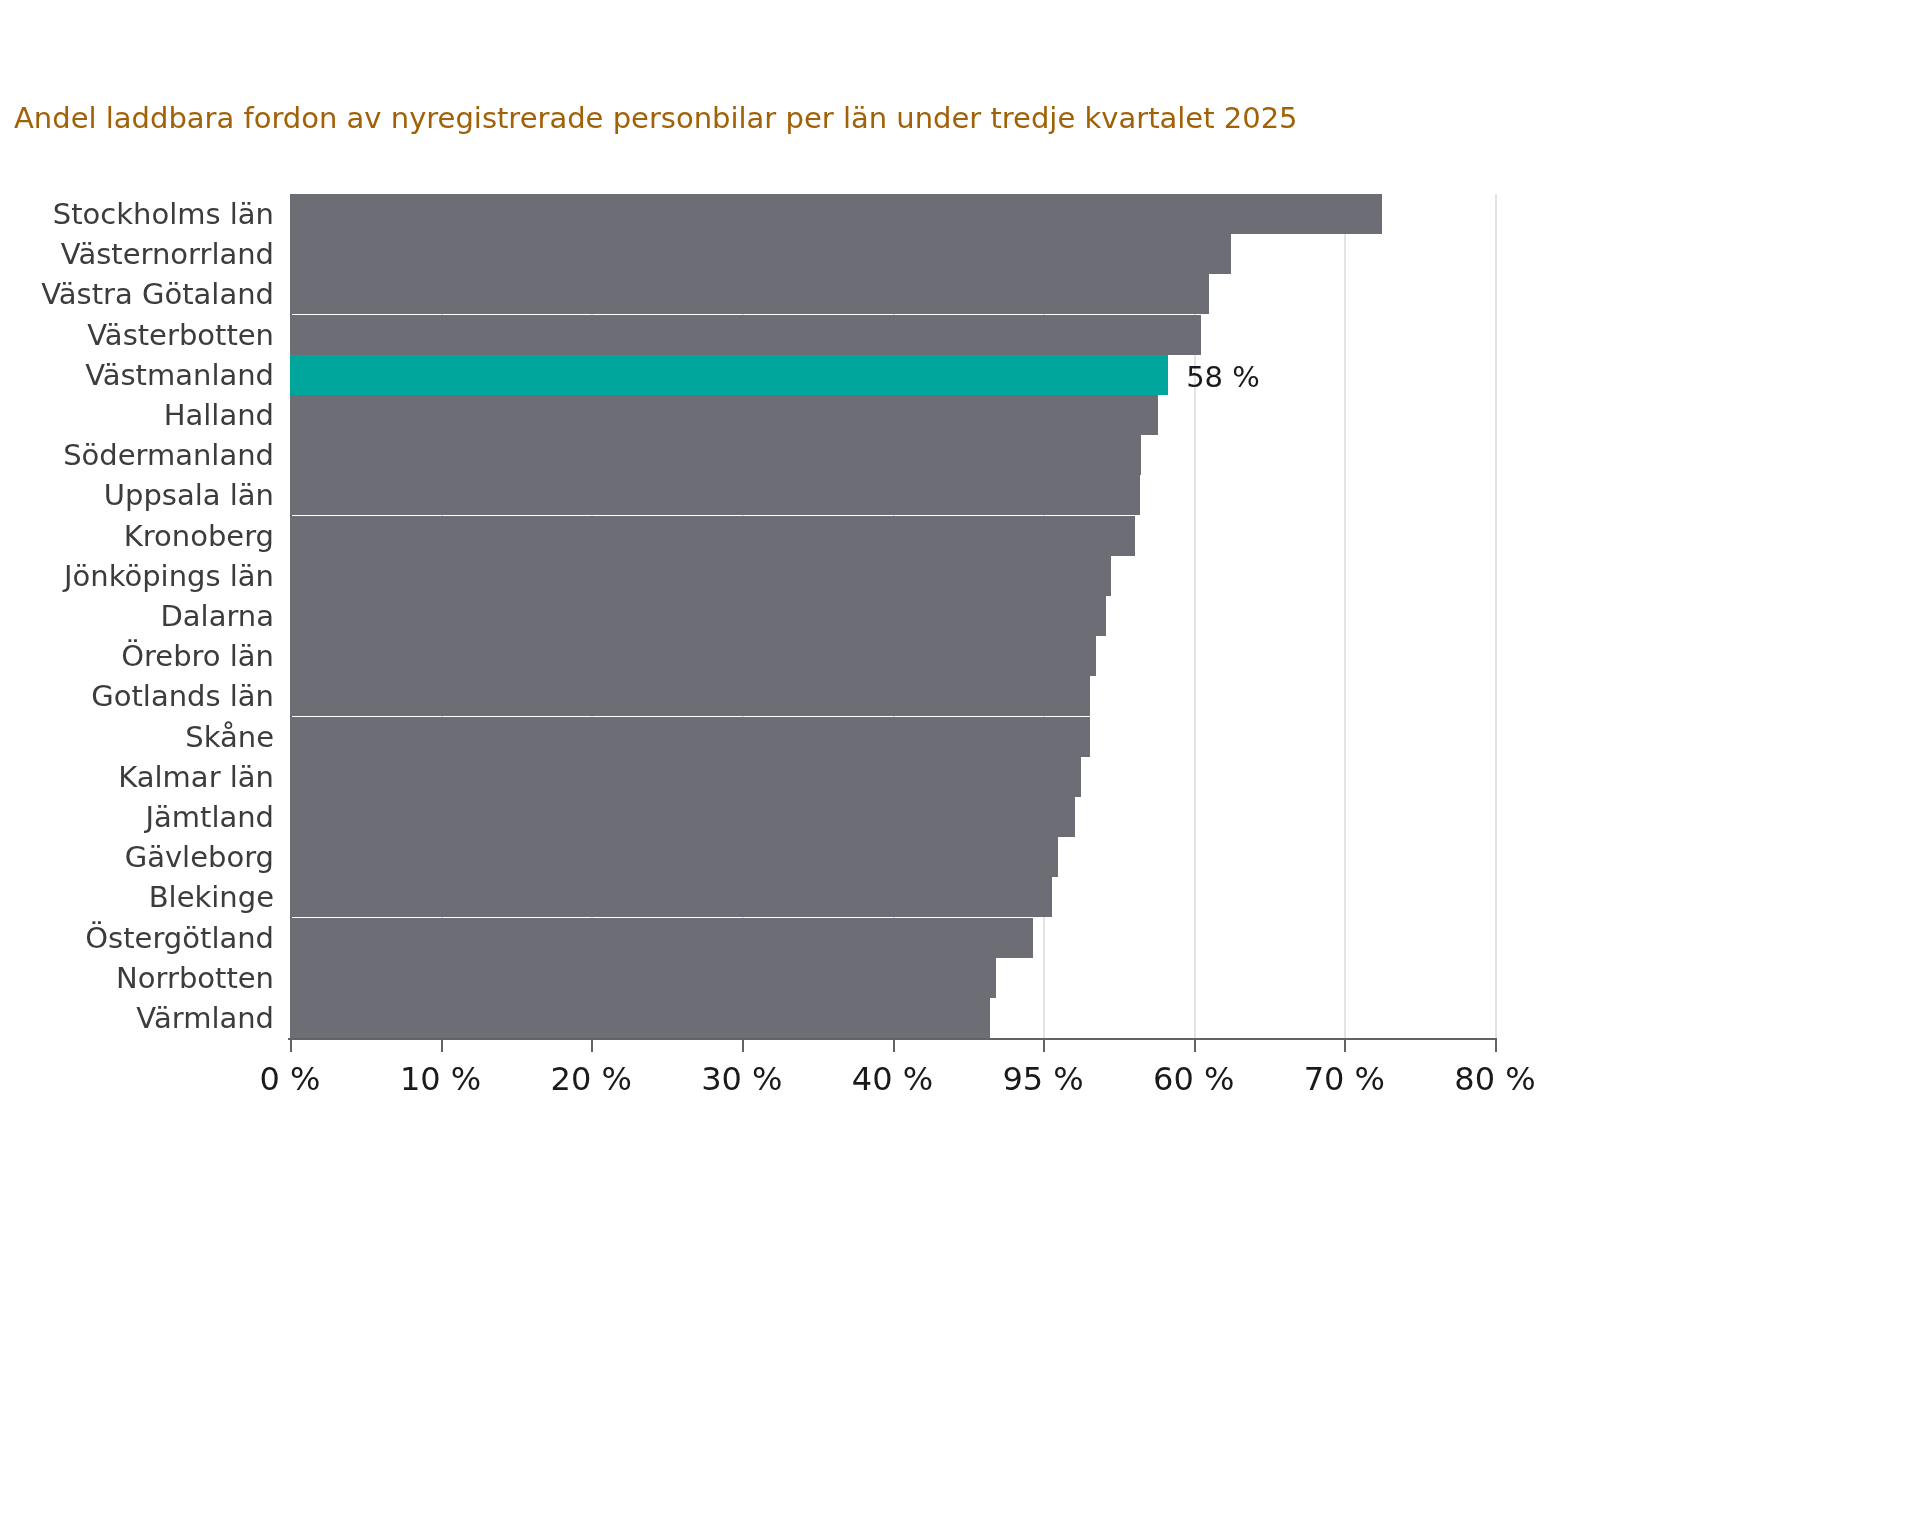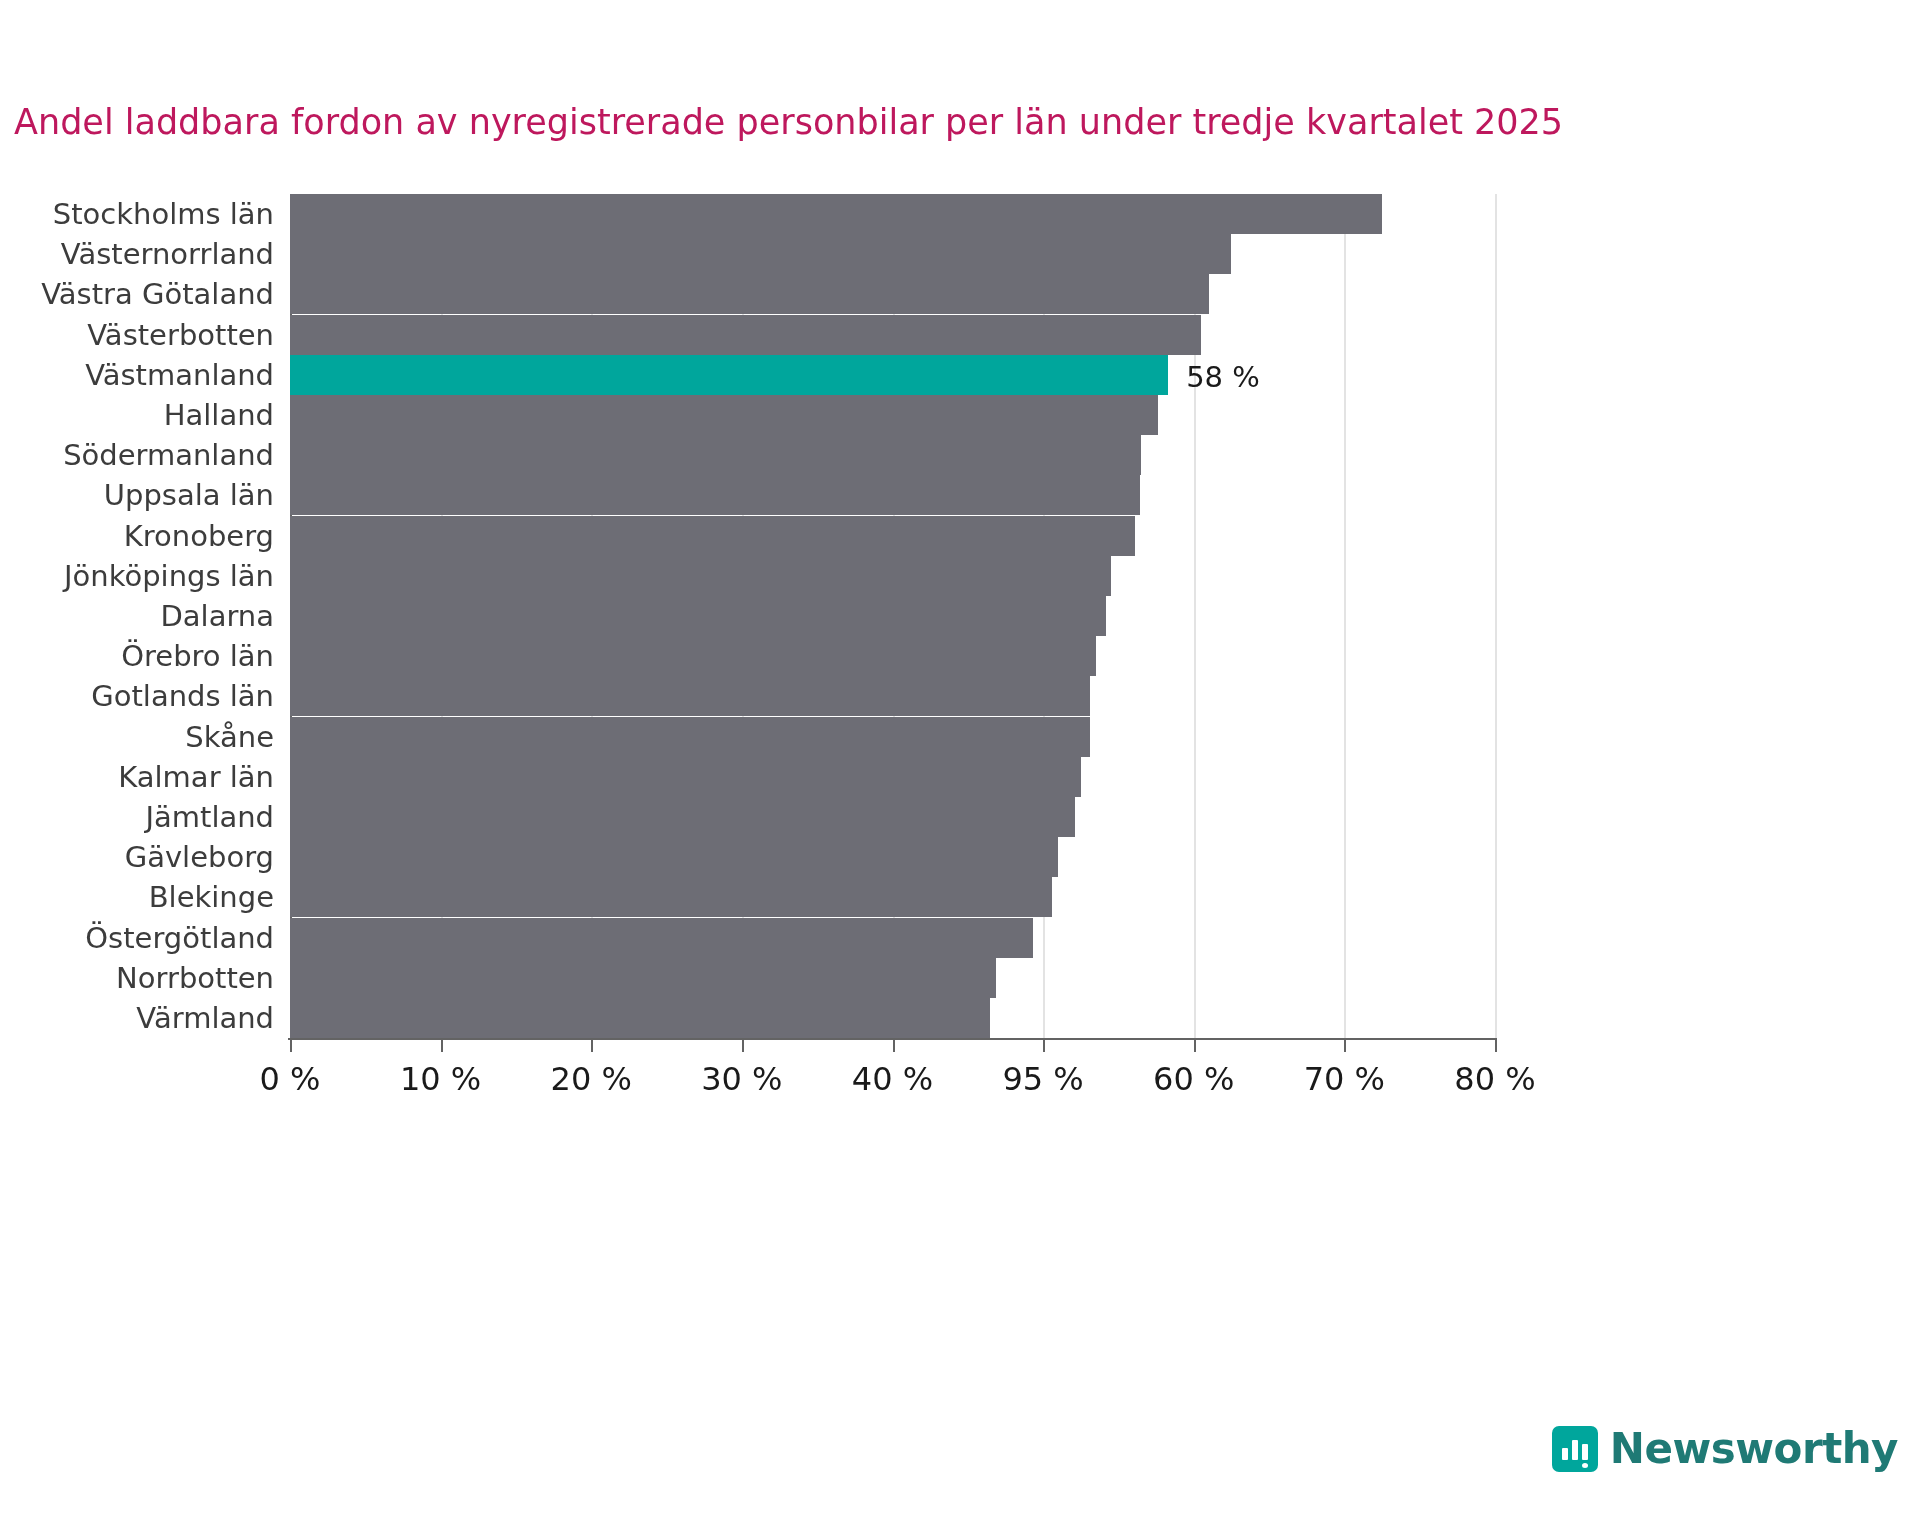--- a/index.html
+++ b/index.html
@@ -34,23 +34,23 @@
     color: #121212;
     letter-spacing: -0.2px;
     white-space: nowrap;
     line-height: 1.15;
   }
   .subheadline {
     position: absolute;
     left: 14px;
     top: 101px;
     width: 1900px;
-    font-size: 35px;
+    font-size: 29px;
     font-weight: normal;
-    color: #be185d;
+    color: #a16207;
     white-space: nowrap;
     line-height: 1.2;
   }
 
   
   #chart {
     position: absolute;
     left: 0;
     top: 178px;
     width: 1920px;
@@ -334,25 +334,14 @@
           <div class="ticklabel" style="left: 903.75px;">60 %</div>
           <div class="tick" style="left: 1054.38px;"></div>
           <div class="ticklabel" style="left: 1054.38px;">70 %</div>
           <div class="tick" style="left: 1205px;"></div>
           <div class="ticklabel" style="left: 1205px;">80 %</div>
         </div>
     </div>
 
   </div>
 
-  <div id="footer">
-    <div id="logo">
-      <div class="mark">
-        <div class="b1"></div>
-          <div class="b2"></div>
-          <div class="b3"></div>
-          <div class="dot"></div>
-      </div>
-      <div class="wordmark">Newsworthy</div>
-    </div>
-  </div>
 
 </div>
 
 </body></html>

